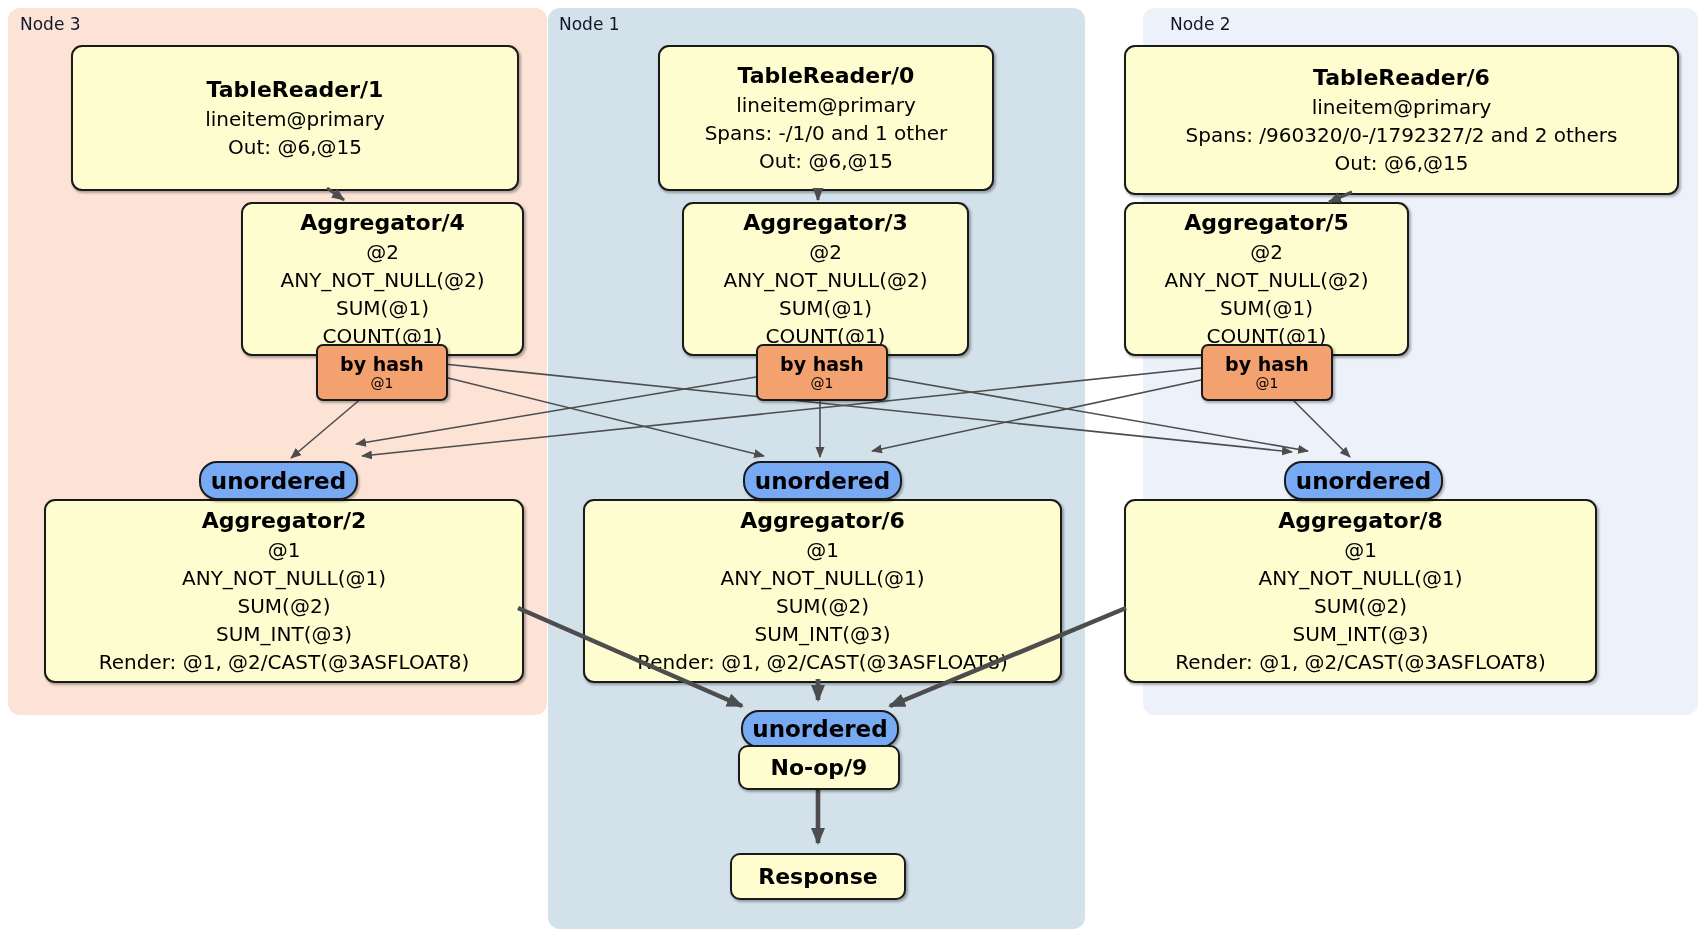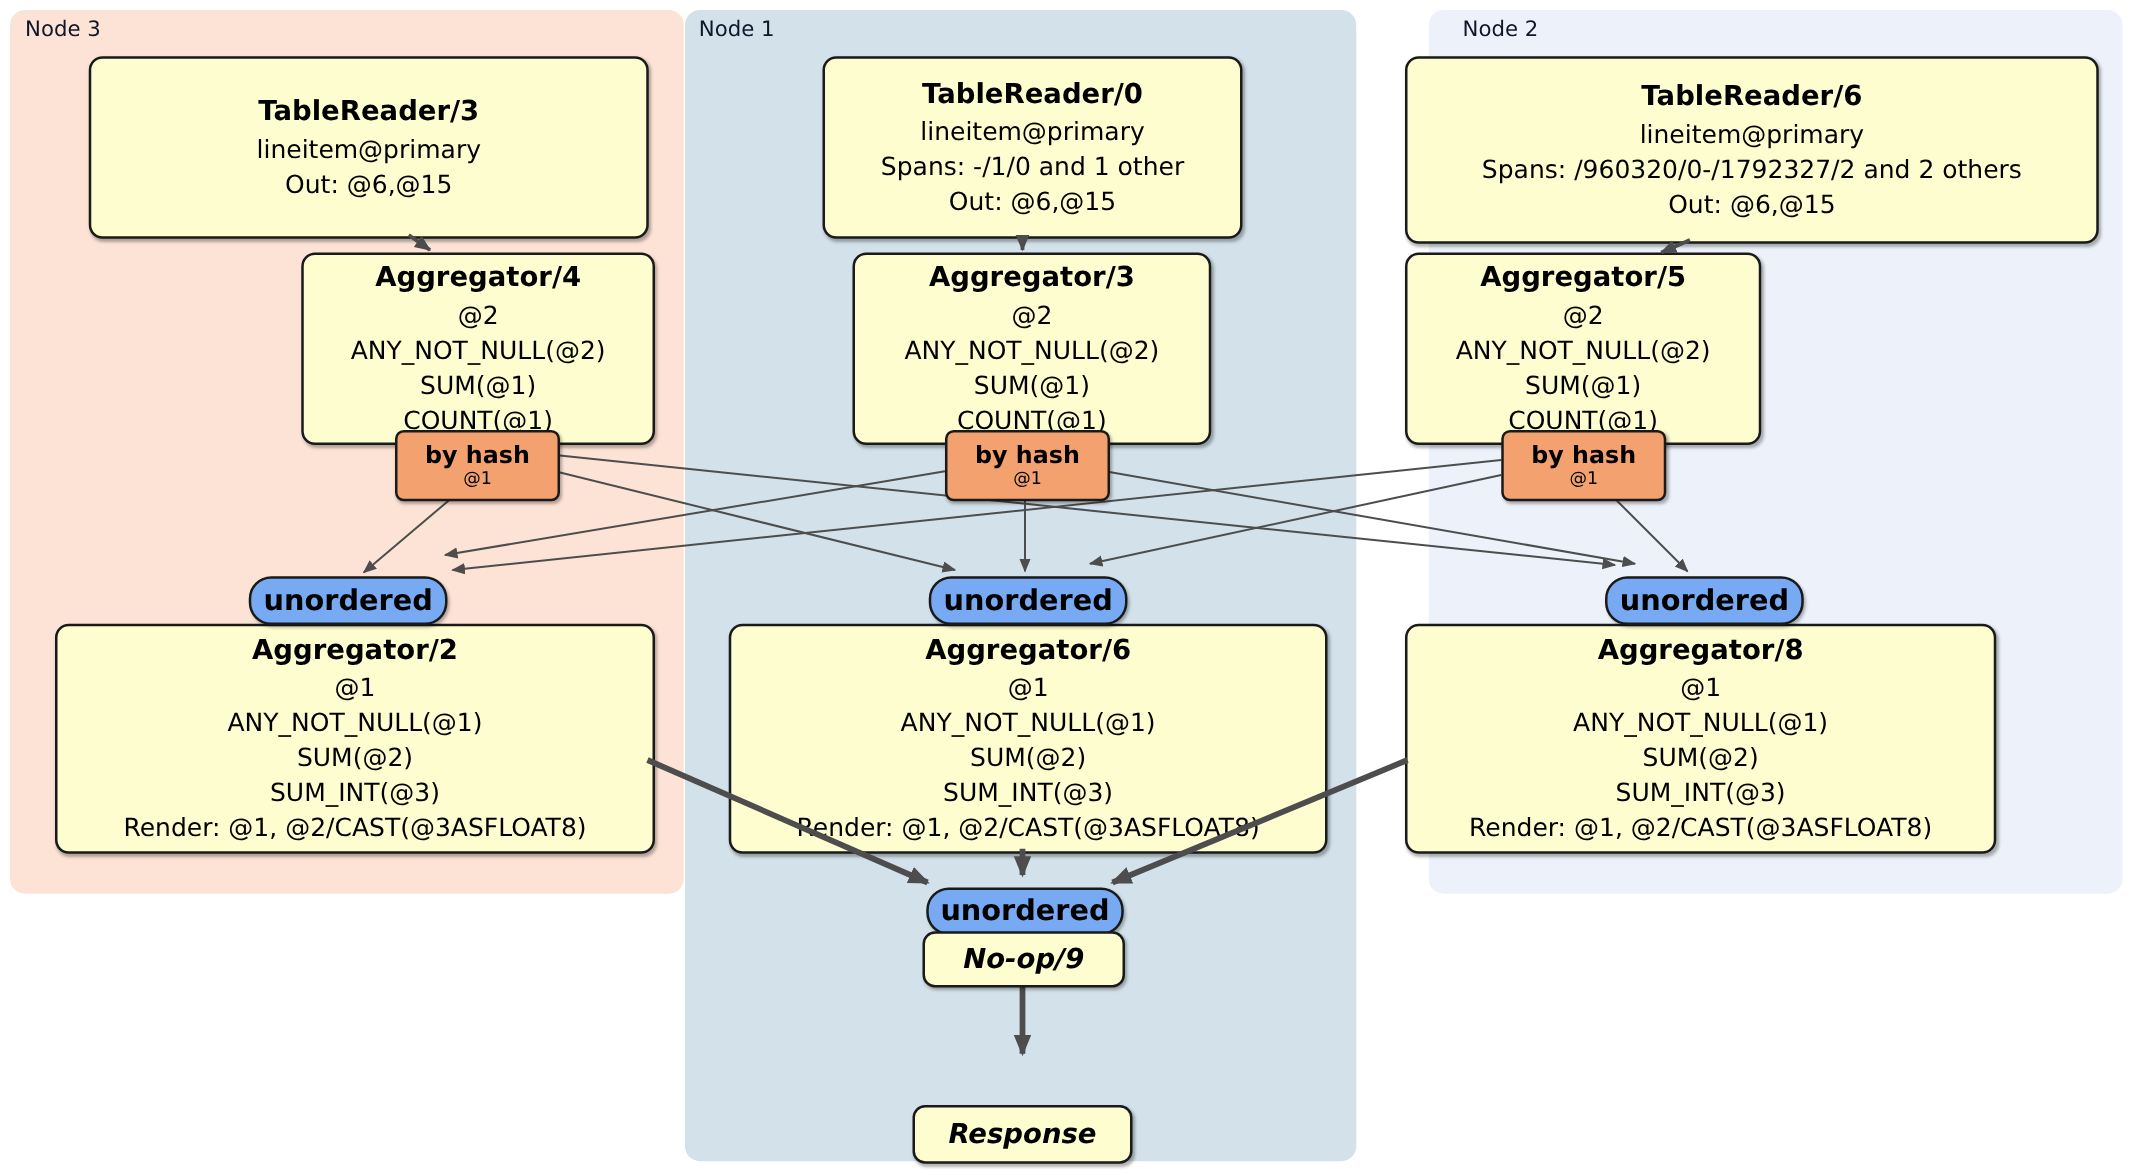--- a/index.html
+++ b/index.html
@@ -45,21 +45,21 @@
   .sync{
     position:absolute;z-index:3;background:var(--sync-fill);
     border:2px solid var(--box-border);border-radius:18px;
     display:flex;justify-content:center;align-items:center;
     font-weight:bold;font-size:23px;box-shadow:1.5px 2px 2.5px rgba(0,0,0,0.30);
   }
   .terminal{
     position:absolute;z-index:3;background:var(--box-fill);
     border:2px solid var(--box-border);border-radius:10px;
     display:flex;justify-content:center;align-items:center;
-    font-weight:bold;font-size:22px;box-shadow:1.5px 2px 2.5px rgba(0,0,0,0.30);font-style:italic;
+    font-weight:bold;font-size:22px;box-shadow:1.5px 2px 2.5px rgba(0,0,0,0.30);
   }
 </style>
 </head>
 <body>
 
 <div class="stage">
 
   <div class="region" style="left:8px;top:8px;width:539px;height:707px;background:var(--node3-bg);">
     <div class="region-label" style="left:12px;top:6px;">Node 3</div>
   </div>
@@ -96,21 +96,21 @@
         <line x1="1201" y1="380" x2="872" y2="451" class="edge-thin" marker-end="url(#arrow-thin)"></line>
         <line x1="1290" y1="397" x2="1350" y2="457" class="edge-thin" marker-end="url(#arrow-thin)"></line>
         <line x1="518" y1="608" x2="742" y2="706" class="edge-thick" marker-end="url(#arrow-thick)"></line>
         <line x1="818" y1="679" x2="818" y2="700" class="edge-thick" marker-end="url(#arrow-thick)"></line>
         <line x1="1126" y1="608" x2="890" y2="706" class="edge-thick" marker-end="url(#arrow-thick)"></line>
         <line x1="818" y1="787" x2="818" y2="843" class="edge-thick" marker-end="url(#arrow-thick)"></line>
       </g>
   </svg>
 
   <div class="proc" style="left:71px;top:45px;width:444px;height:142px;">
-    <div class="title">TableReader/3</div>
+    <div class="title">TableReader/1</div>
     <div class="lines">
         <div class="dline">lineitem@primary</div>
         <div class="dline">Out: @6,@15</div>
       </div>
   </div>
   <div class="proc" style="left:658px;top:45px;width:332px;height:142px;">
     <div class="title">TableReader/0</div>
     <div class="lines">
         <div class="dline">lineitem@primary</div>
         <div class="dline">Spans: -/1/0 and 1 other</div>
@@ -197,15 +197,15 @@
         <div class="dline">@1</div>
         <div class="dline">ANY_NOT_NULL(@1)</div>
         <div class="dline">SUM(@2)</div>
         <div class="dline">SUM_INT(@3)</div>
         <div class="dline">Render: @1, @2/CAST(@3ASFLOAT8)</div>
       </div>
   </div>
 
   <div class="sync" style="left:741px;top:710px;width:154px;height:34px;">unordered</div>
   <div class="terminal" style="left:738px;top:745px;width:158px;height:41px;">No-op/9</div>
-  <div class="terminal" style="left:730px;top:853px;width:172px;height:43px;margin-top:31px;">Response</div>
+  <div class="terminal" style="left:730px;top:853px;width:172px;height:43px;">Response</div>
 
 </div>
 
 </body></html>

